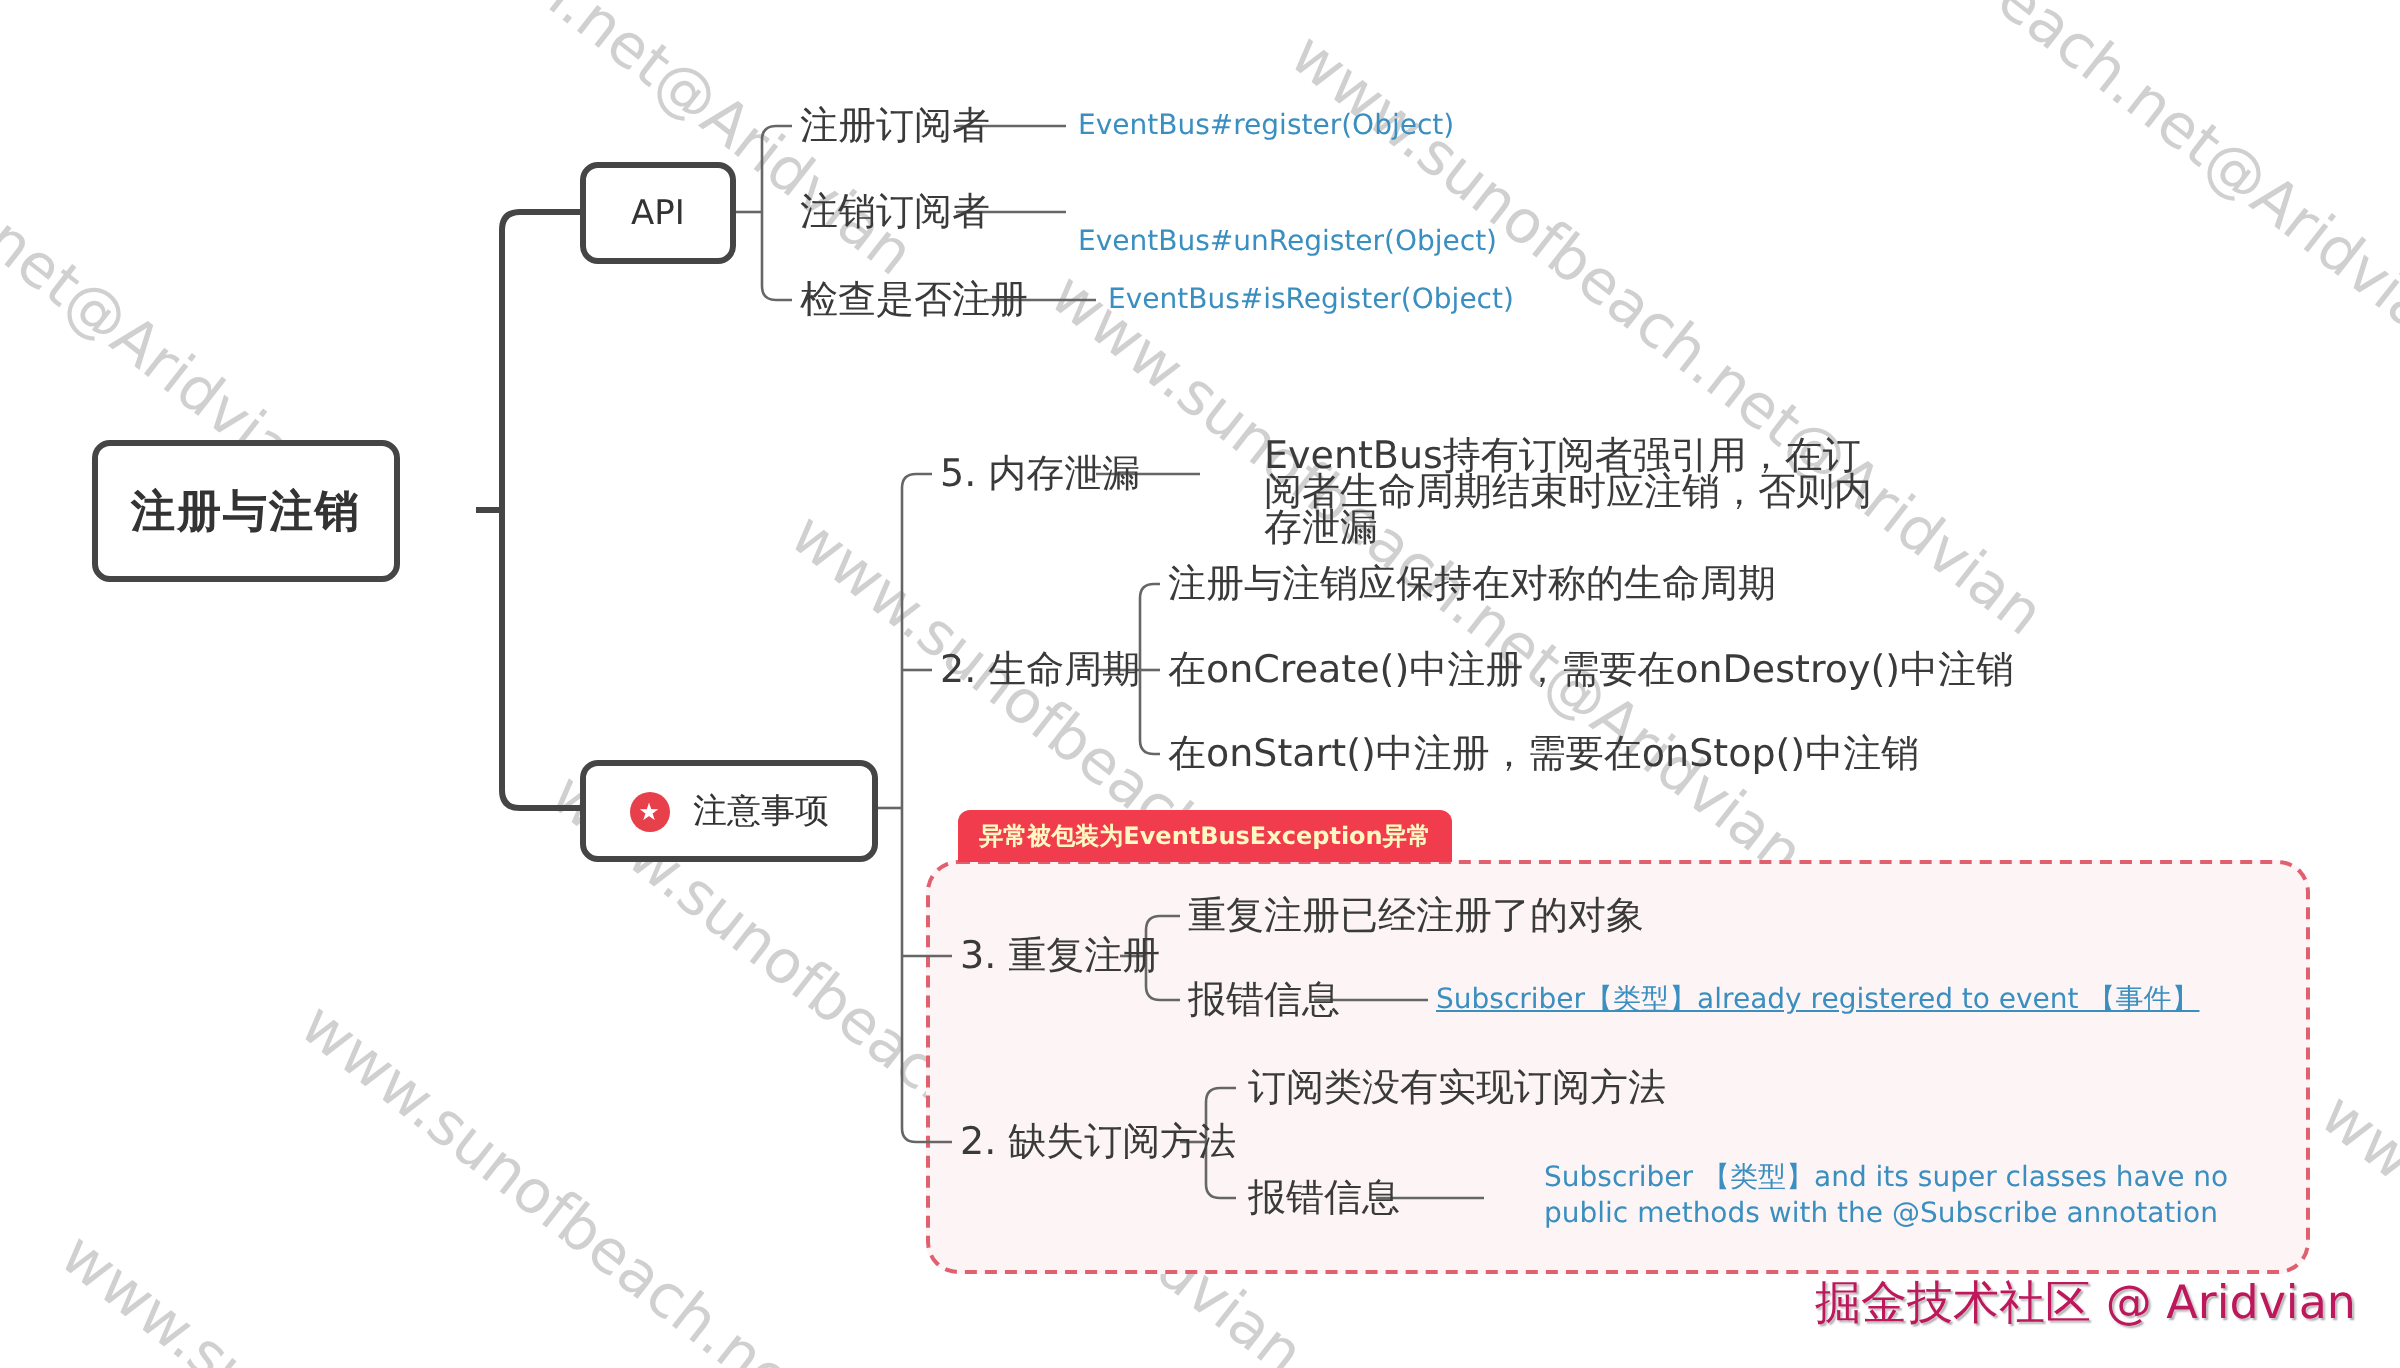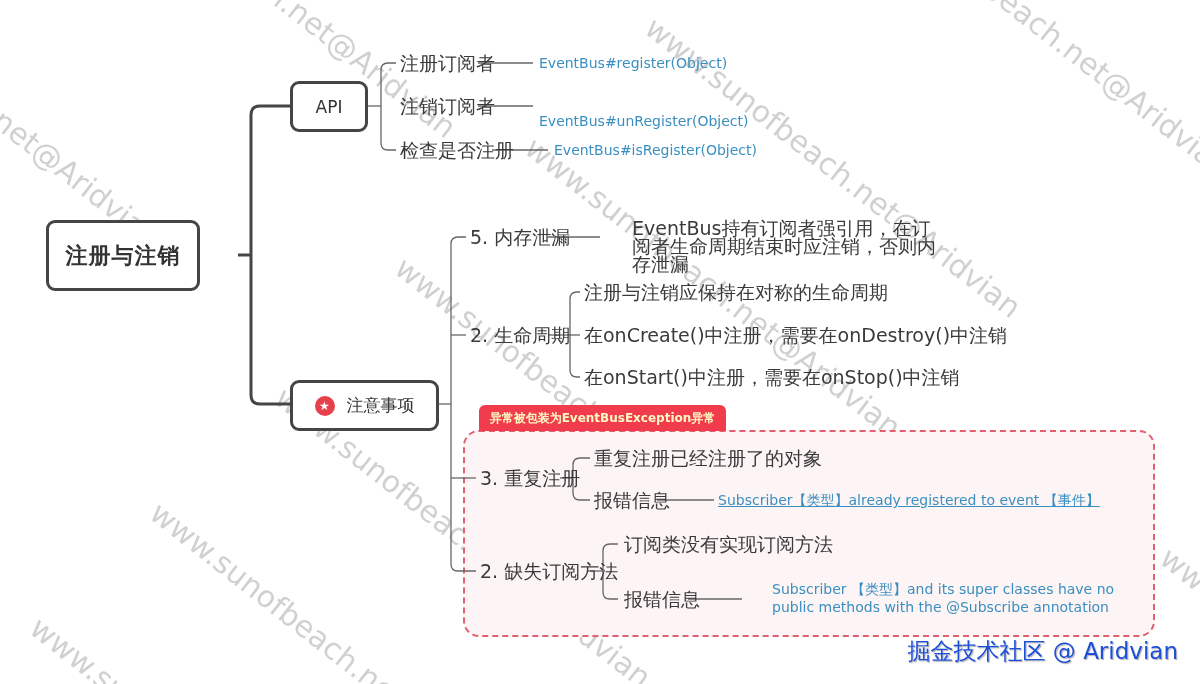--- a/index.html
+++ b/index.html
@@ -35,21 +35,21 @@
     width:20px; height:20px; border-radius:50%; background:#e8404a;
     display:inline-flex; align-items:center; justify-content:center;
     color:#fff; font-size:12px; margin-right:12px;
   }
   .wm {
     position:absolute; color:rgba(150,150,150,0.45); font-size:30px;
     white-space:nowrap; transform-origin:0 0; transform:rotate(38deg);
     font-family:"DejaVu Sans",sans-serif; pointer-events:none;
   }
   .footer {
-    position:absolute; right:22px; top:636px; font-size:23px; color:#1d4ed8;
+    position:absolute; right:22px; top:636px; font-size:23px; color:#be185d;
     text-shadow:0 0 2px #fff, 1px 1px 1px #999;
   }
 </style>
 </head>
 <body>
 
 <div class="wm" style="left:95px;top:-170px;">www.sunofbeach.net@Aridvian</div>
 <div class="wm" style="left:-200px;top:-60px;">www.sunofbeach.net@Aridvian</div>
 <div class="wm" style="left:660px;top:10px;">www.sunofbeach.net@Aridvian</div>
 <div class="wm" style="left:540px;top:130px;">www.sunofbeach.net@Aridvian</div>

